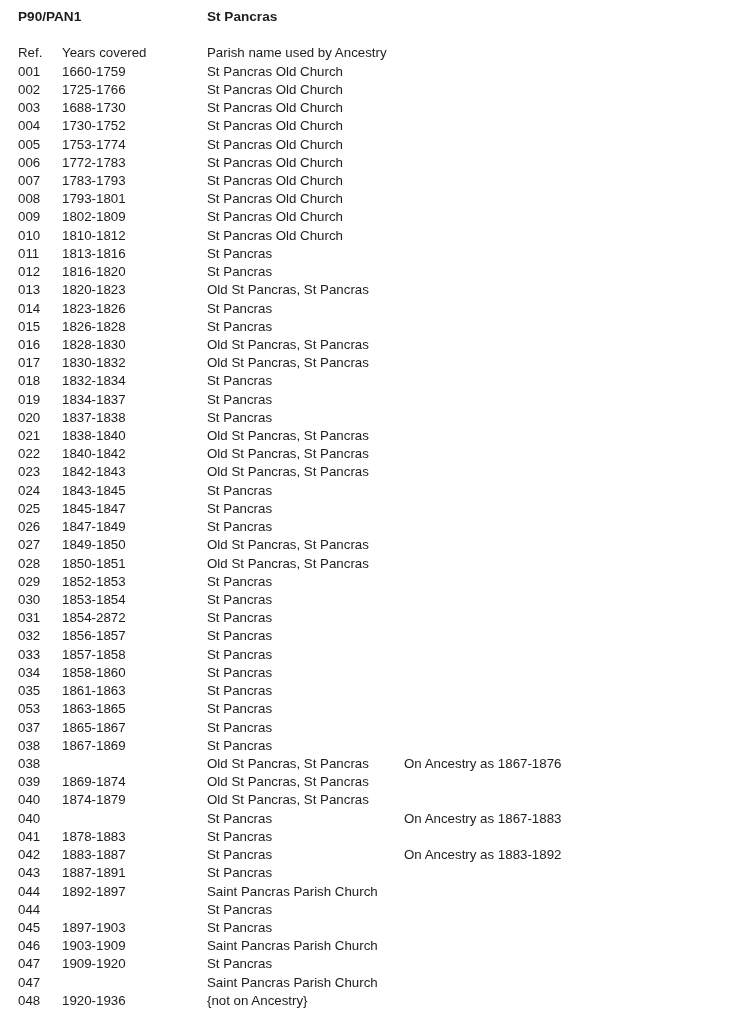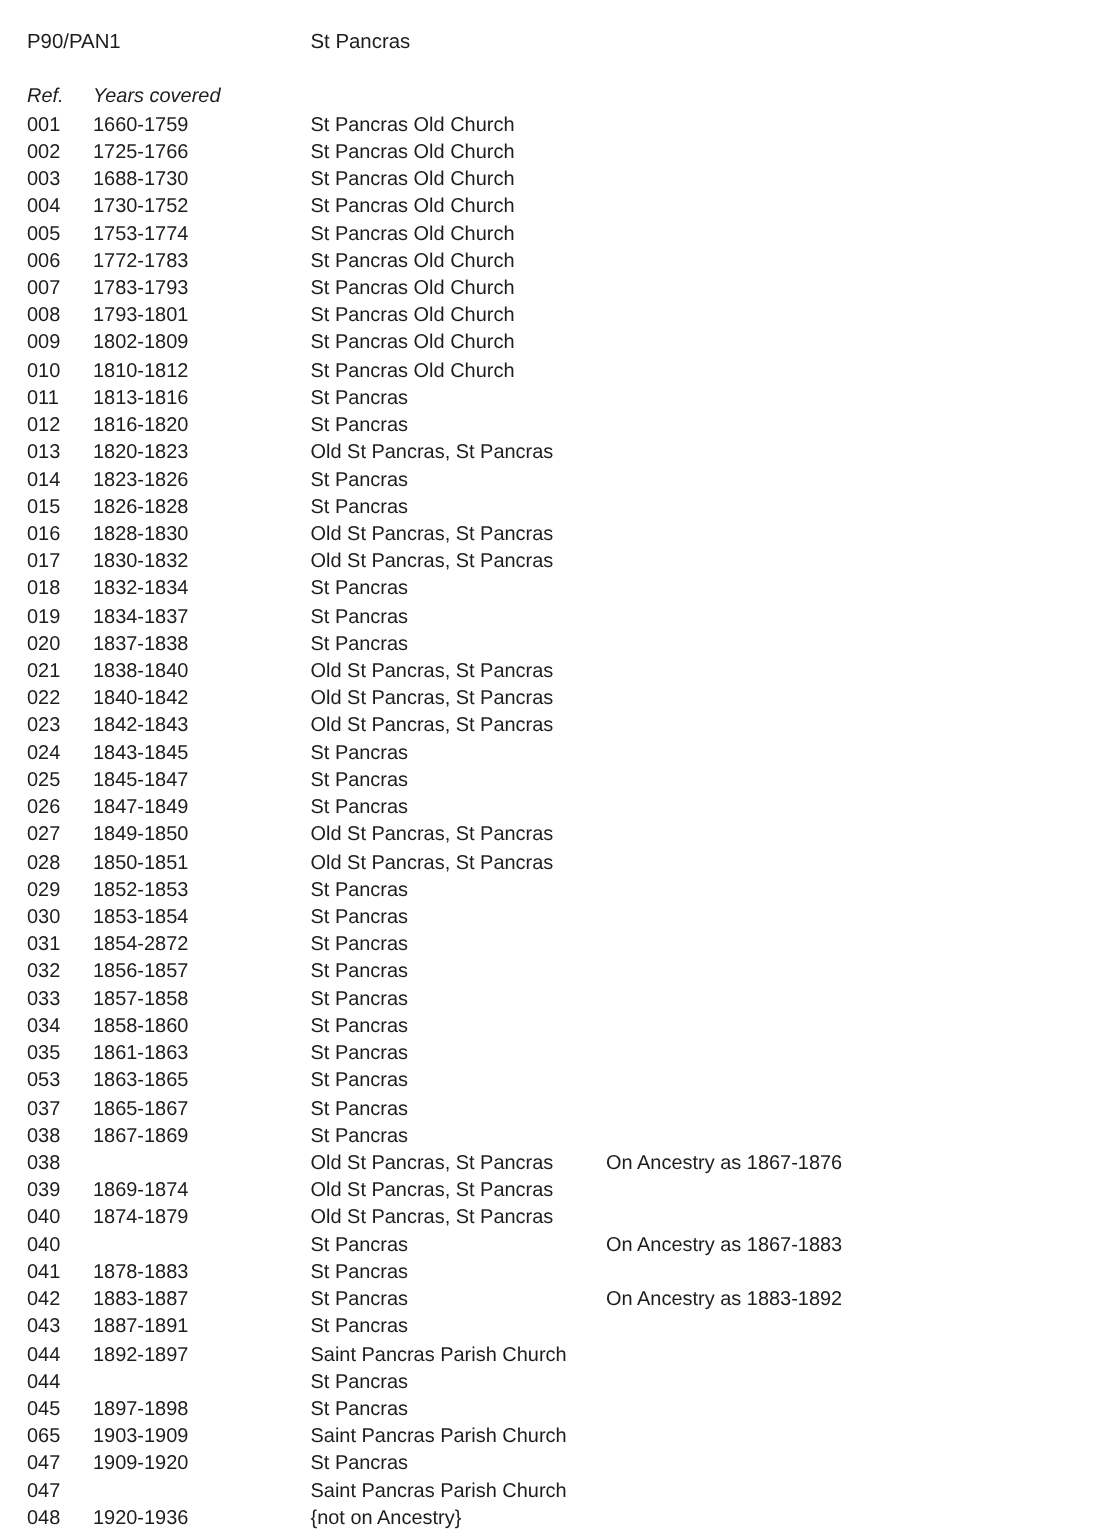--- a/index.html
+++ b/index.html
@@ -20,41 +20,42 @@
     overflow: hidden;
   }
   .row {
     display: grid;
     grid-template-columns: 44px 145px 197px 1fr;
     height: 18.22px;
     line-height: 18.22px;
     white-space: nowrap;
   }
   .cell { overflow: visible; }
-  .title-row { font-weight: normal; font-size: 13.6px; margin-top: 11px; }
+  .title-row { font-weight: bold; font-size: 13.6px; }
   .title-row .cell-ref { grid-column: 1 / span 2; }
   .spacer-row { height: 18.22px; }
-  .header-row { font-style: italic; }
+  .header-row { }
 </style>
 </head>
 <body>
 
 <div class="page">
 
   <div class="row title-row">
     <div class="cell cell-ref">P90/PAN1</div>
     <div class="cell">St Pancras</div>
     <div class="cell"></div>
   </div>
 
   <div class="spacer-row"></div>
 
   <div class="row header-row">
     <div class="cell">Ref.</div>
     <div class="cell">Years covered</div>
+    <div class="cell">Parish name used by Ancestry</div>
   </div>
 
   <div>
   <div class="row">
     <div class="cell">001</div>
     <div class="cell">1660-1759</div>
     <div class="cell">St Pancras Old Church</div>
     <div class="cell"></div>
   </div>
 
@@ -373,27 +374,27 @@
 
   <div class="row">
     <div class="cell">044</div>
     <div class="cell"></div>
     <div class="cell">St Pancras</div>
     <div class="cell"></div>
   </div>
 
   <div class="row">
     <div class="cell">045</div>
-    <div class="cell">1897-1898</div>
-    <div class="cell">St Pancras</div>
-    <div class="cell"></div>
-  </div>
-
-  <div class="row">
-    <div class="cell">065</div>
+    <div class="cell">1897-1903</div>
+    <div class="cell">St Pancras</div>
+    <div class="cell"></div>
+  </div>
+
+  <div class="row">
+    <div class="cell">046</div>
     <div class="cell">1903-1909</div>
     <div class="cell">Saint Pancras Parish Church</div>
     <div class="cell"></div>
   </div>
 
   <div class="row">
     <div class="cell">047</div>
     <div class="cell">1909-1920</div>
     <div class="cell">St Pancras</div>
     <div class="cell"></div>

